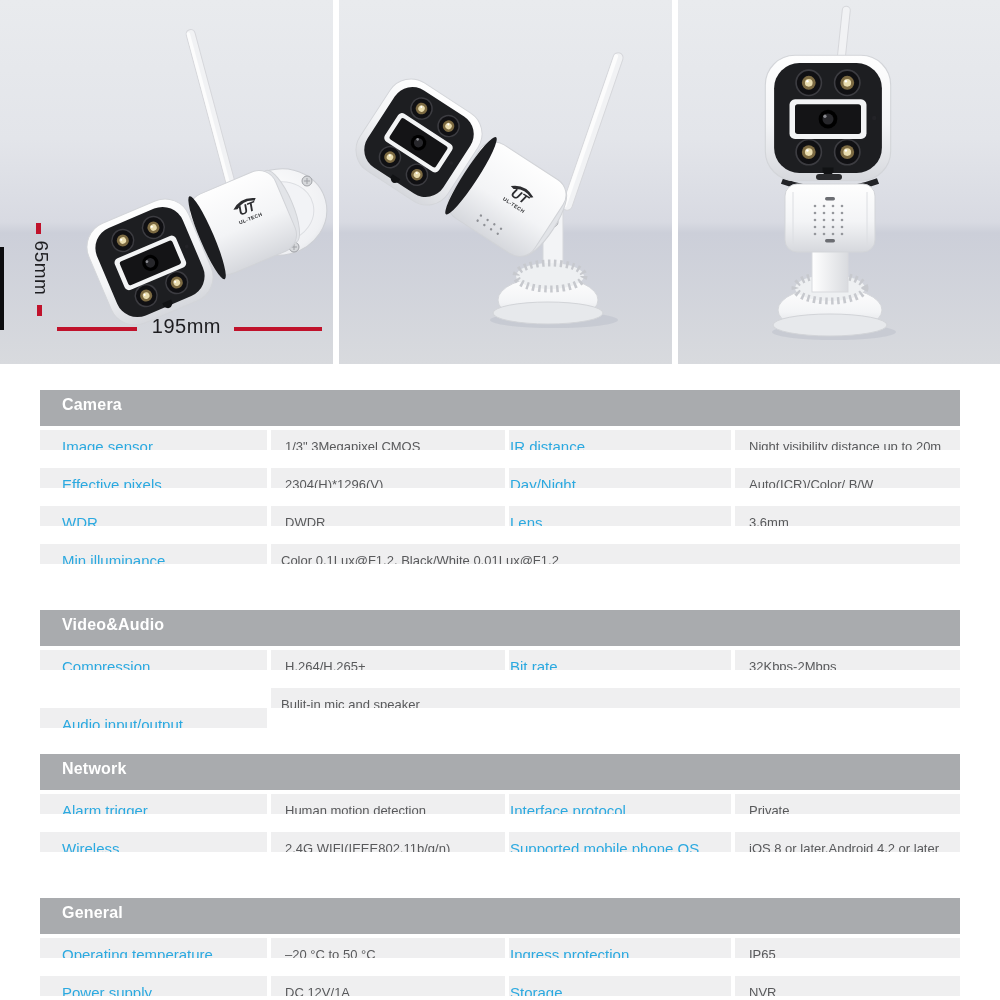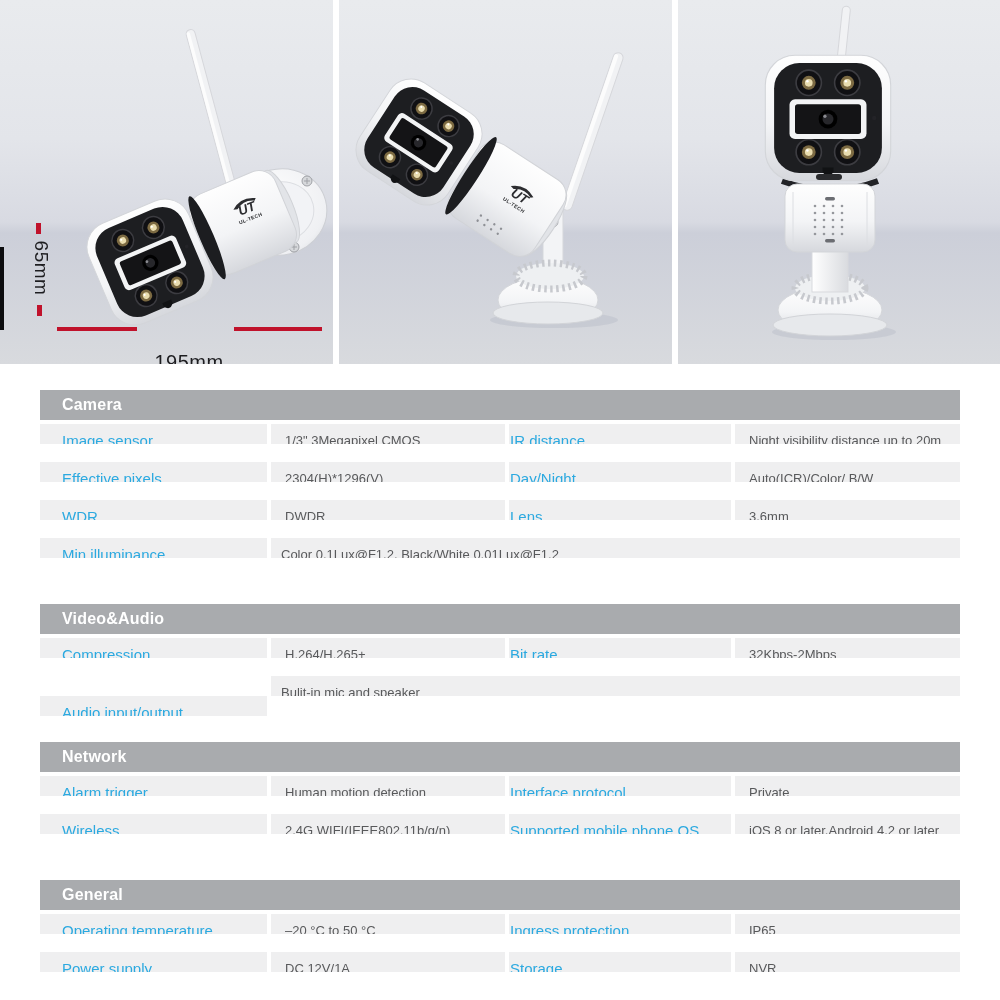--- a/index.html
+++ b/index.html
@@ -13,26 +13,26 @@
   .panel svg{position:absolute;left:0;top:0;}
   
   .dim{position:absolute;}
   .dim-strip{left:0;top:247px;width:4px;height:83px;background:#0c0c0e;}
   .tick{width:5px;height:11px;background:var(--red,#c0122b);}
   .tick-top{left:36px;top:223px;} .tick-bot{left:37px;top:305px;}
   .dim-height{left:41px;top:268px;transform:translate(-50%,-50%) rotate(90deg);
       font-size:19px;font-weight:500;color:#1d1d20;letter-spacing:.5px;white-space:nowrap;}
   .len-line{top:327px;height:4px;background:var(--red,#c0122b);}
   .len-left{left:57px;width:80px;} .len-right{left:234px;width:88px;}
-  .dim-length{left:145px;top:315px;width:88px;text-align:center;font-size:20px;
-      font-weight:500;color:#1d1d20;letter-spacing:.5px;margin-top:36px;}
+  .dim-length{left:133px;top:315px;width:88px;text-align:right;font-size:20px;
+      font-weight:500;color:#1d1d20;letter-spacing:.5px;}
   
   .specs{padding:26px 40px 0 40px;}
   .spec-section{margin-bottom:32px;}
-  .sec-header{height:30px;line-height:30px;background:var(--header-bg,#a9abae);
+  .sec-header{height:36px;line-height:30px;background:var(--header-bg,#a9abae);
       color:#fff;font-size:16px;font-weight:bold;padding-left:22px;letter-spacing:.2px;}
   .spec-row{display:grid;grid-template-columns:227px 234px 222px 1fr;column-gap:4px;
       margin-top:4px;height:34px;}
   .cell{background:var(--row-bg,#efeff0);height:20px;line-height:34px;white-space:nowrap;overflow:hidden;}
   .cell.label{color:var(--label-color,#2ba9e0);font-size:15px;padding-left:22px;}
   .cell.label.c2{padding-left:1px;}
   .cell.value{color:var(--value-color,#58595b);font-size:13px;padding-left:14px;}
   .cell.value.span{grid-column:2 / 5;padding-left:10px;}
 </style>
 </head>

